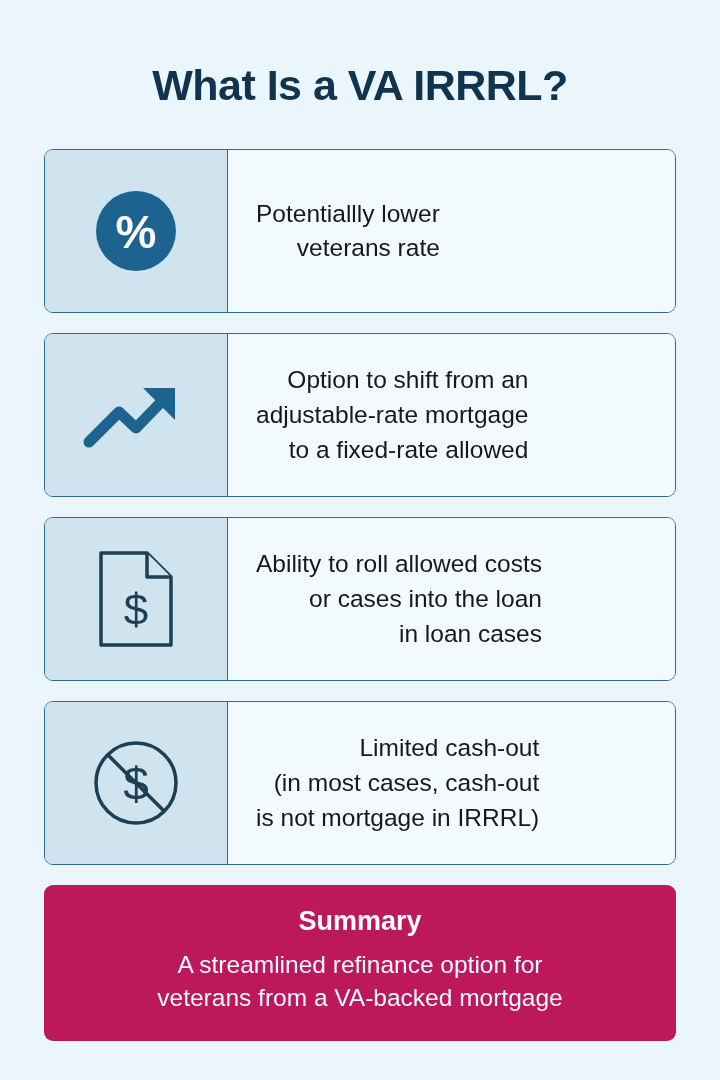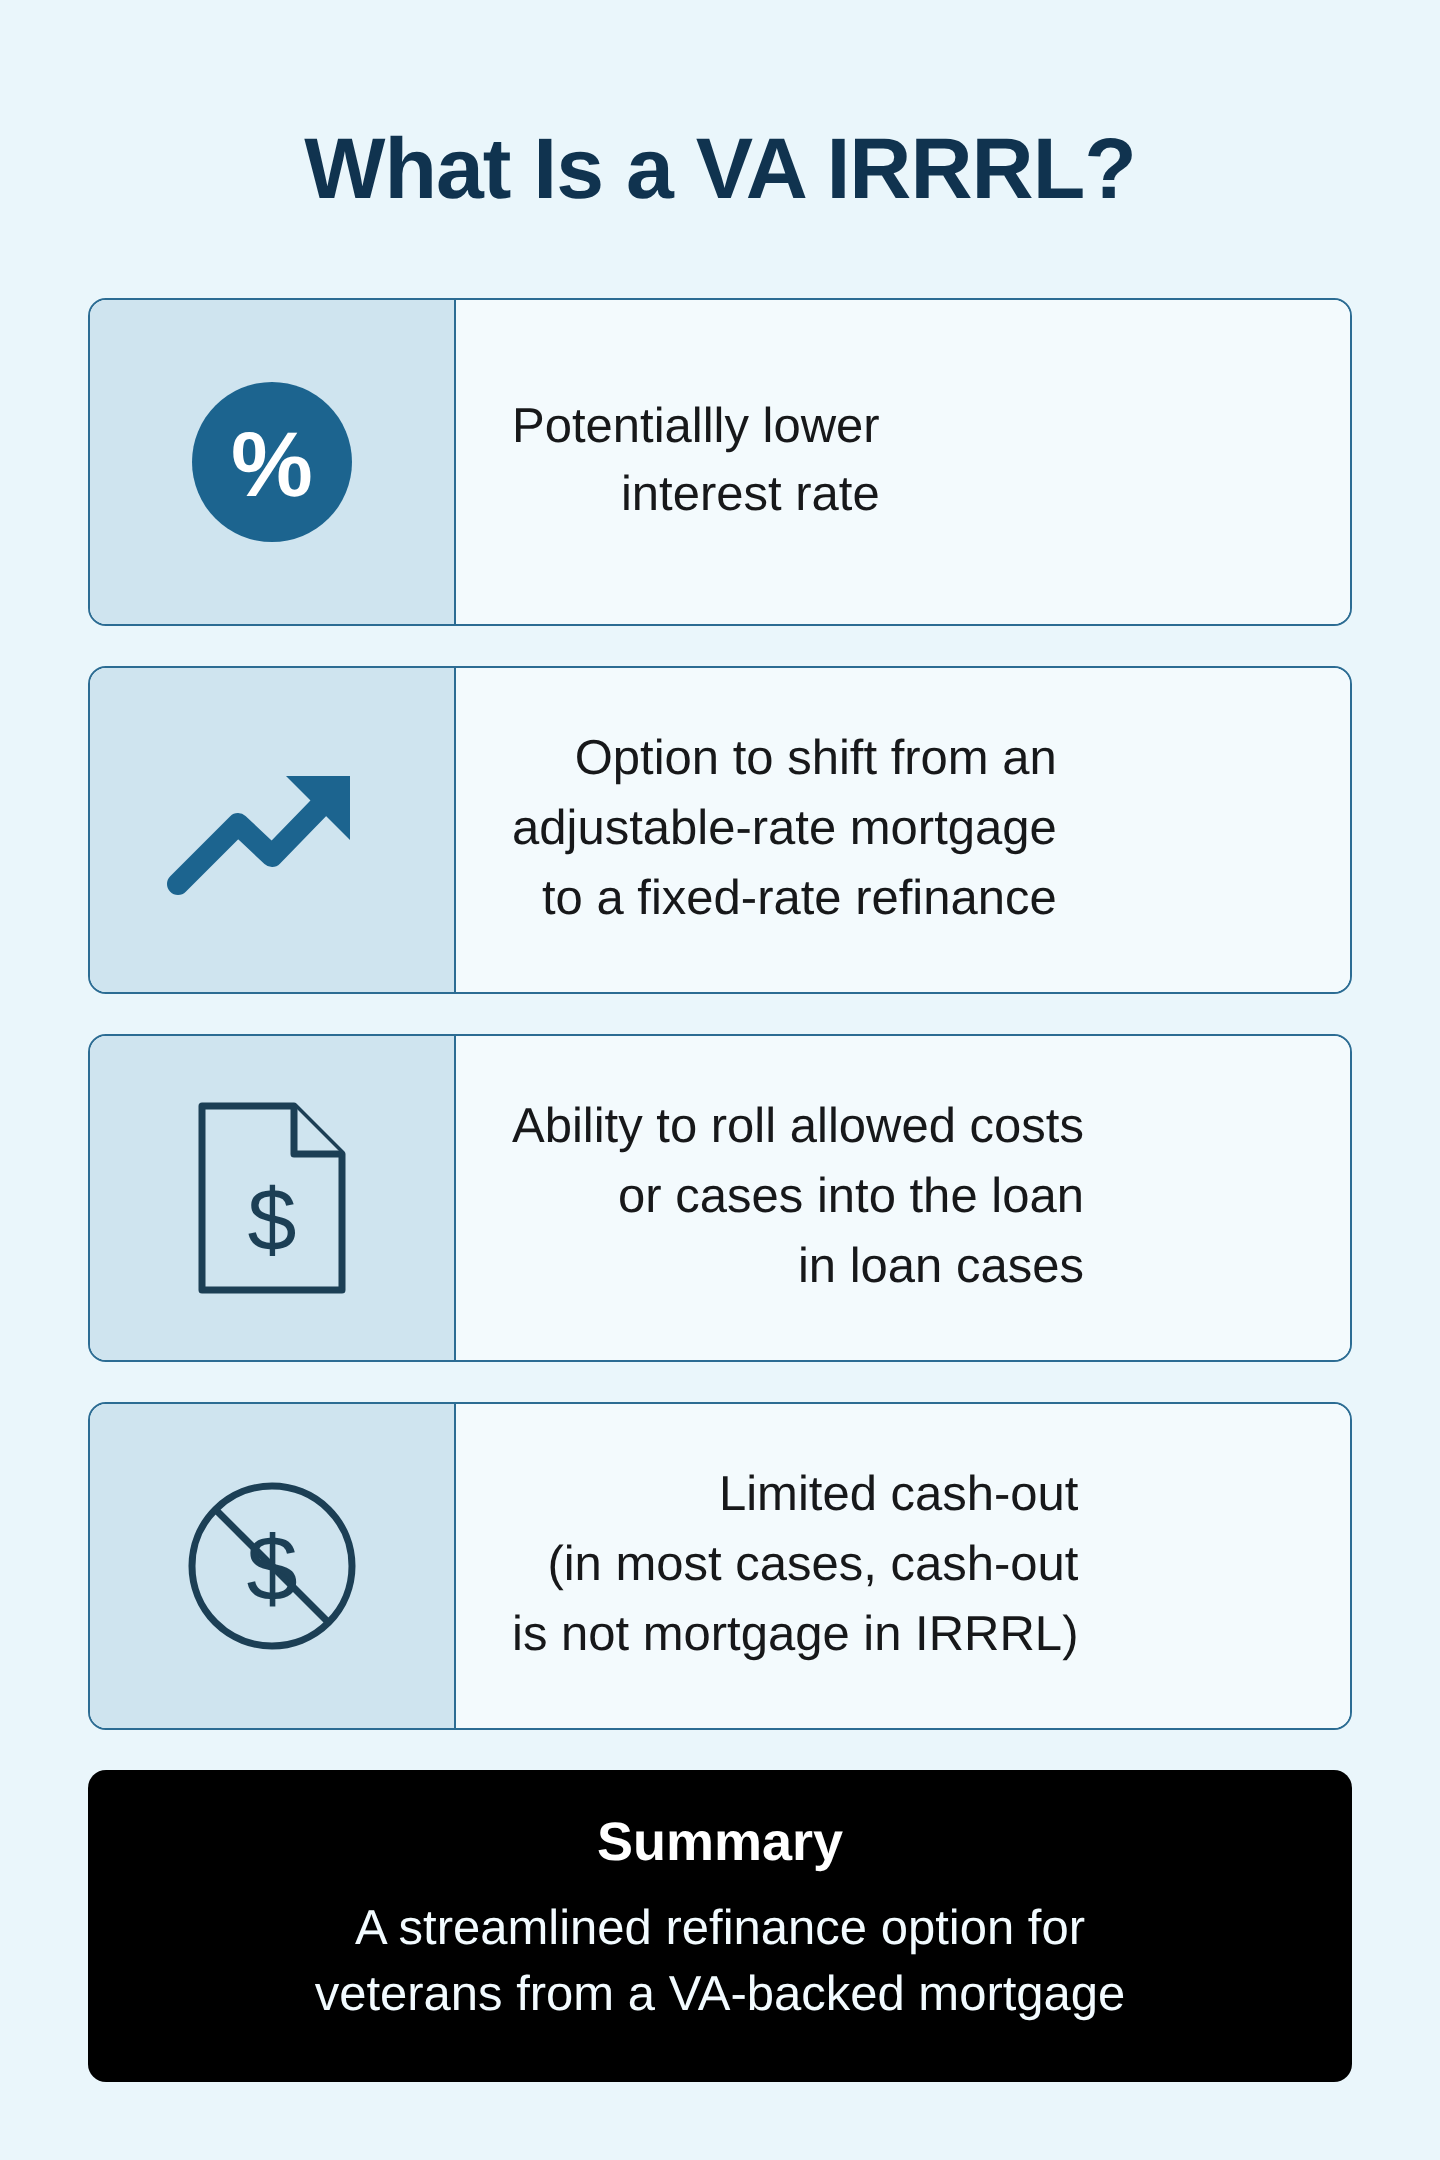--- a/index.html
+++ b/index.html
@@ -66,21 +66,21 @@
     color: #17181a;
     text-align: right;
   }
   .row-1 .icon-cell, .row-1 .text-cell { min-height: 118px; }
   .row-2 .icon-cell, .row-2 .text-cell { min-height: 118px; }
   .row-3 .icon-cell, .row-3 .text-cell { min-height: 118px; }
   .row-4 .icon-cell, .row-4 .text-cell { min-height: 118px; }
 
   .summary {
     margin-top: 20px;
-    background: #000000;
+    background: #be185d;
     border-radius: 9px;
     padding: 20px 24px 26px 24px;
     text-align: center;
     color: #ffffff;
   }
   .summary-title {
     font-size: 27px;
     font-weight: bold;
     margin: 0 0 10px 0;
     line-height: 1.2;
@@ -107,39 +107,39 @@
         <span>
           <svg width="92" height="92" viewBox="0 0 92 92">
             <circle cx="46" cy="46" r="40" fill="#1c648f"></circle>
             <text x="46" y="63" font-family="Liberation Sans, sans-serif" font-size="46" font-weight="bold" fill="#ffffff" text-anchor="middle">%</text>
           </svg>
         </span>
       </div>
       <div class="text-cell">
         <p>
           <span>Potentiallly lower</span><br>
-          <span>interest rate</span>
+          <span>veterans rate</span>
         </p>
       </div>
     </div>
 
     <div class="row row-2">
       <div class="icon-cell">
         <span>
           <svg width="110" height="86" viewBox="0 0 110 86">
             <path d="M8 70 L38 40 L55 56 L88 22" fill="none" stroke="#1c648f" stroke-width="11" stroke-linecap="round" stroke-linejoin="round"></path>
             <path d="M62 16 L94 16 L94 48 Z" fill="#1c648f"></path>
           </svg>
         </span>
       </div>
       <div class="text-cell">
         <p>
           <span>Option to shift from an</span><br>
           <span>adjustable-rate mortgage</span><br>
-          <span>to a fixed-rate refinance</span>
+          <span>to a fixed-rate allowed</span>
         </p>
       </div>
     </div>
 
     <div class="row row-3">
       <div class="icon-cell">
         <span>
           <svg width="86" height="104" viewBox="0 0 86 104">
             <path d="M8 6 L54 6 L78 30 L78 98 L8 98 Z" fill="none" stroke="#1c3f55" stroke-width="3.5" stroke-linejoin="round"></path>
             <path d="M54 6 L54 30 L78 30" fill="#cfe4ef" stroke="#1c3f55" stroke-width="3.5" stroke-linejoin="round"></path>

